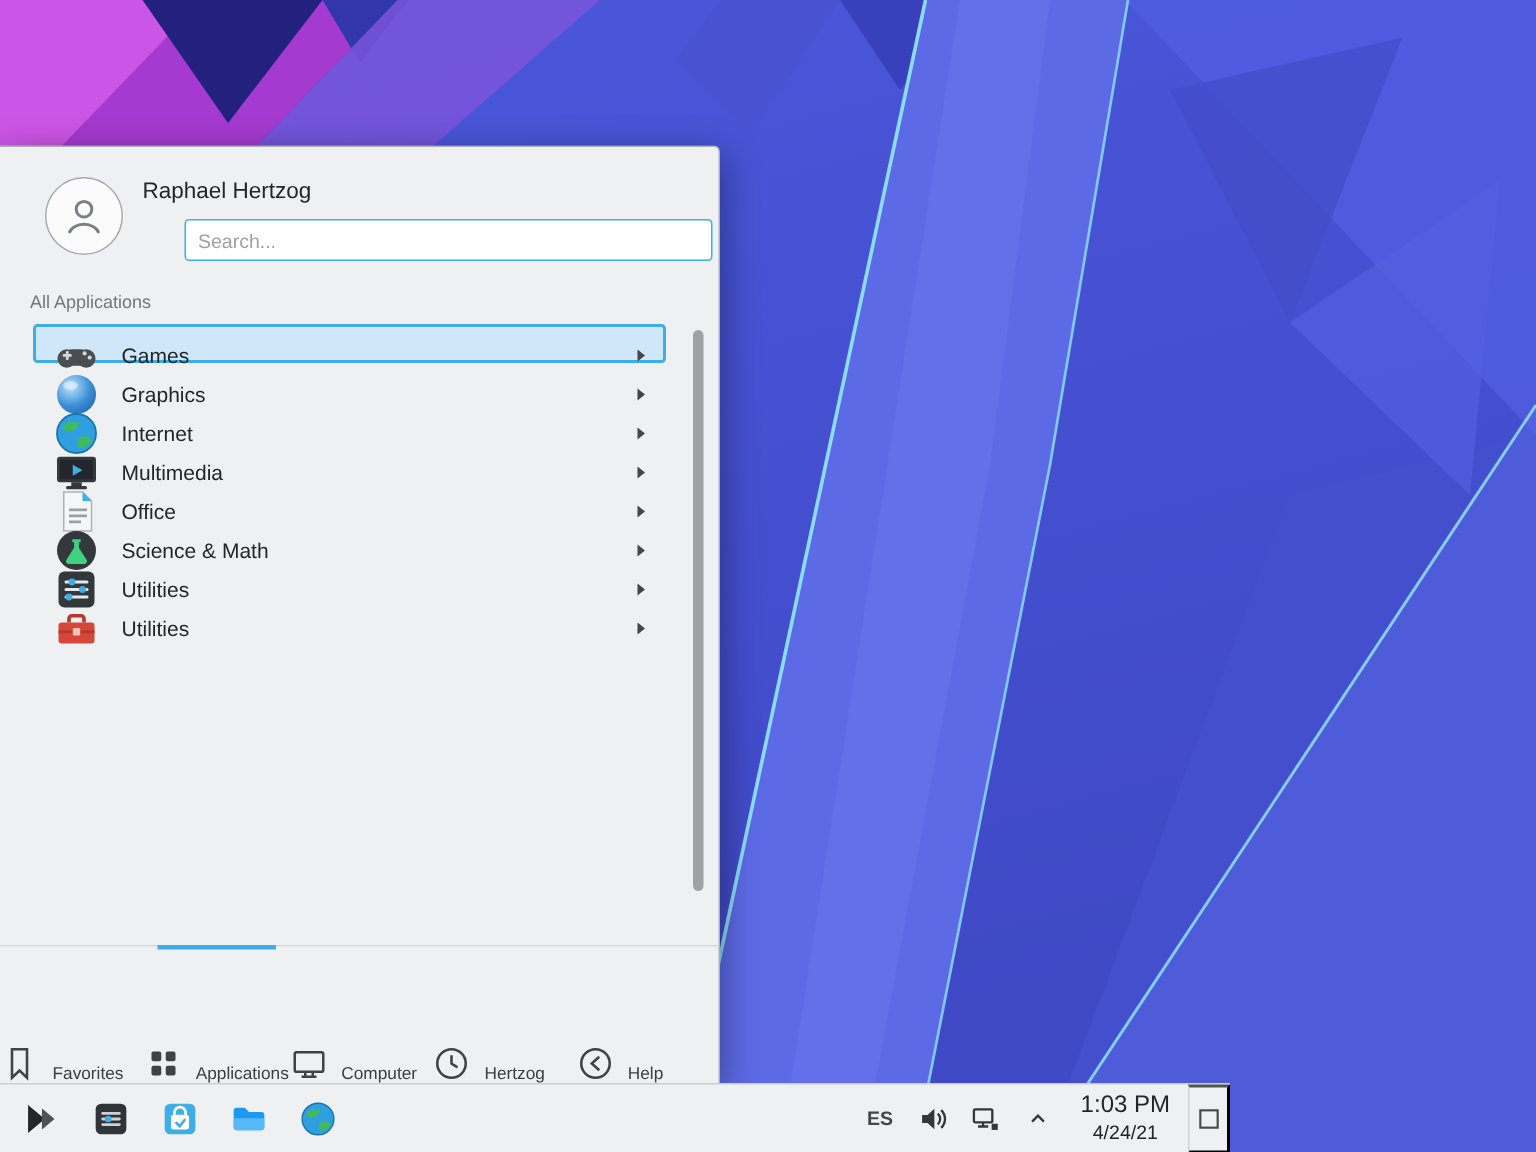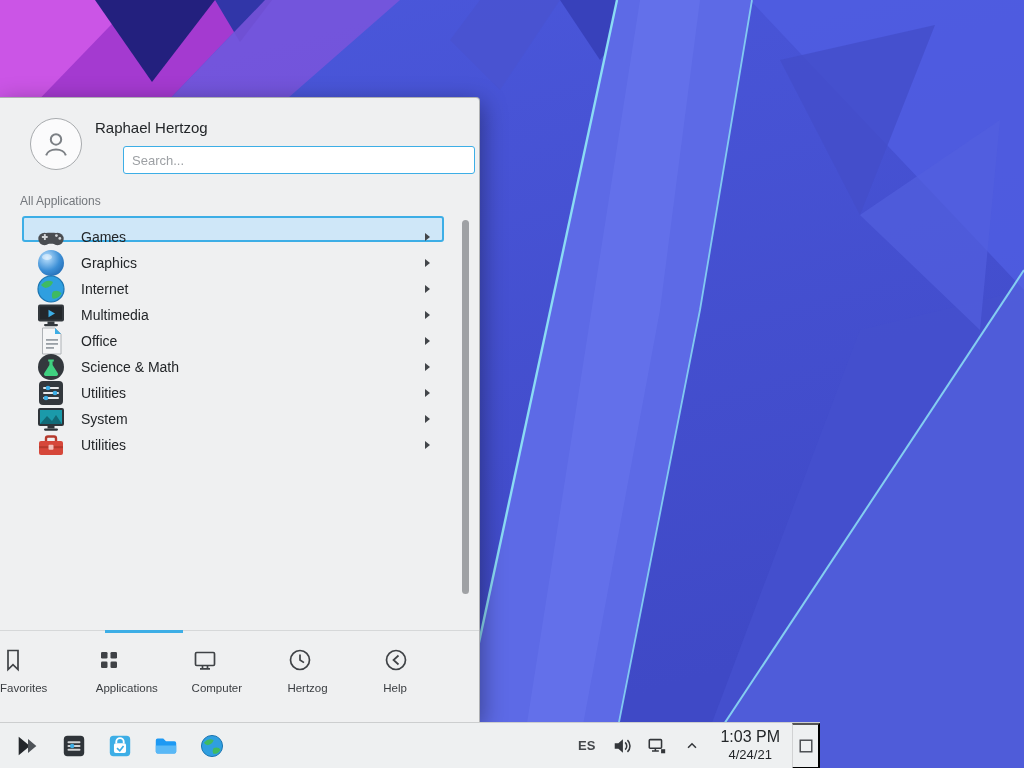--- a/index.html
+++ b/index.html
@@ -52,21 +52,21 @@
   }
   .scrollbar {
     position:absolute; right:10px; top:4px; width:7px; height:374px;
     background:#9fa1a4; border-radius:3.5px;
   }
 
   .footer {
     height:92px; border-top:1px solid #d6d8d9; display:flex; position:relative; flex:none;
   }
   .tab {
-    flex:1; position:relative; display:flex; flex-direction:column; align-items:flex-start;
+    flex:1; position:relative; display:flex; flex-direction:row; align-items:flex-end;
     padding-top:16px; gap:9px; font-size:11.5px; color:#3a3d41; cursor:default;
   }
   .tab.active::before {
     content:""; position:absolute; top:-1px; left:9px; right:9px; height:3px; background:#3daee6;
   }
   .ticon { width:26px; height:26px; display:flex; }
 
   
   .taskbar {
     position:absolute; left:0; bottom:0; width:820px; height:46px;
@@ -235,33 +235,20 @@
           <rect x="8" y="20" width="16" height="2" rx="1" fill="#e8e9ea"></rect>
           <circle cx="13" cy="11" r="2.3" fill="#3daee6"></circle>
           <circle cx="20" cy="16" r="2.3" fill="#3daee6"></circle>
           <circle cx="11" cy="21" r="2.3" fill="#3daee6"></circle>
         </svg>
       </span>
       <span class="lbl">Utilities</span>
       <span class="chev"></span>
     </div>
 
-    <div class="item">
-      <span class="icn">
-        <svg viewBox="0 0 32 32" width="32" height="32">
-          <rect x="3" y="5" width="26" height="18" rx="2" fill="#2f3439"></rect>
-          <rect x="5" y="7" width="22" height="14" fill="#1b9aaa"></rect>
-          <path d="M5 21 l7 -8 5 5 4 -6 6 9 Z" fill="#126a77"></path>
-          <rect x="12.5" y="23" width="7" height="2.5" fill="#2f3439"></rect>
-          <rect x="9" y="25.5" width="14" height="2.2" rx="1.1" fill="#2f3439"></rect>
-        </svg>
-      </span>
-      <span class="lbl">System</span>
-      <span class="chev"></span>
-    </div>
 
     <div class="item">
       <span class="icn">
         <svg viewBox="0 0 32 32" width="32" height="32">
           <path d="M11 12 V9.5 a2 2 0 0 1 2 -2 h6 a2 2 0 0 1 2 2 V12" fill="none" stroke="#b5392c" stroke-width="2.4"></path>
           <rect x="4" y="12" width="24" height="14" rx="2" fill="#d6473a"></rect>
           <rect x="4" y="17.2" width="24" height="2" fill="#b5392c"></rect>
           <rect x="13.5" y="15.7" width="5" height="5" rx="1" fill="#f3c1bb"></rect>
         </svg>
       </span>

